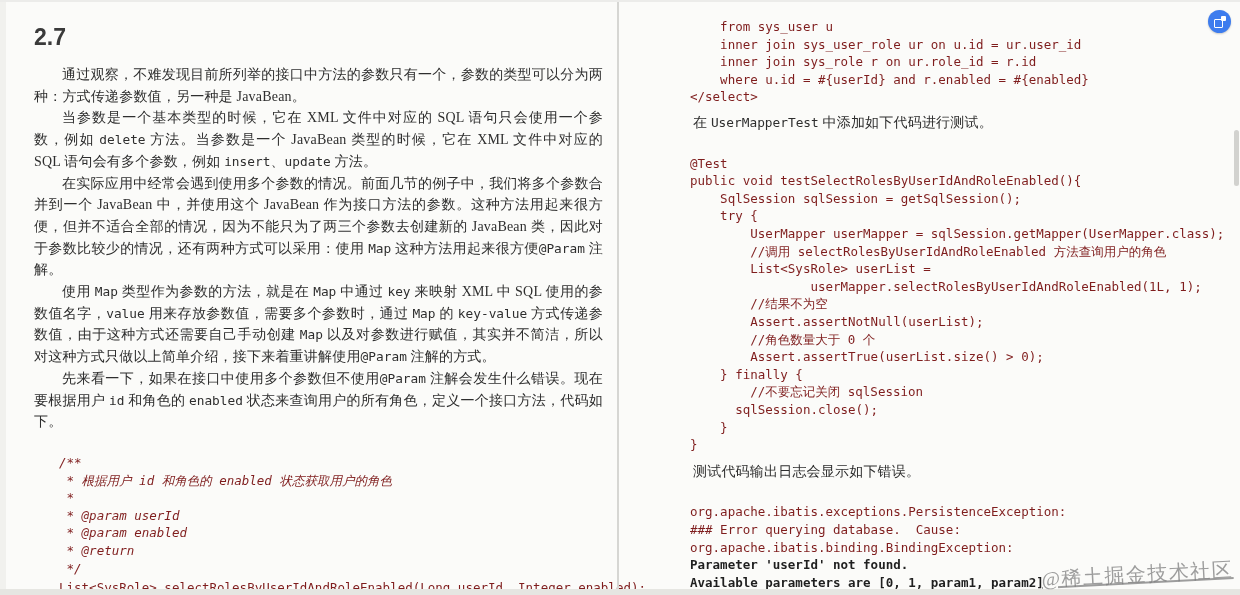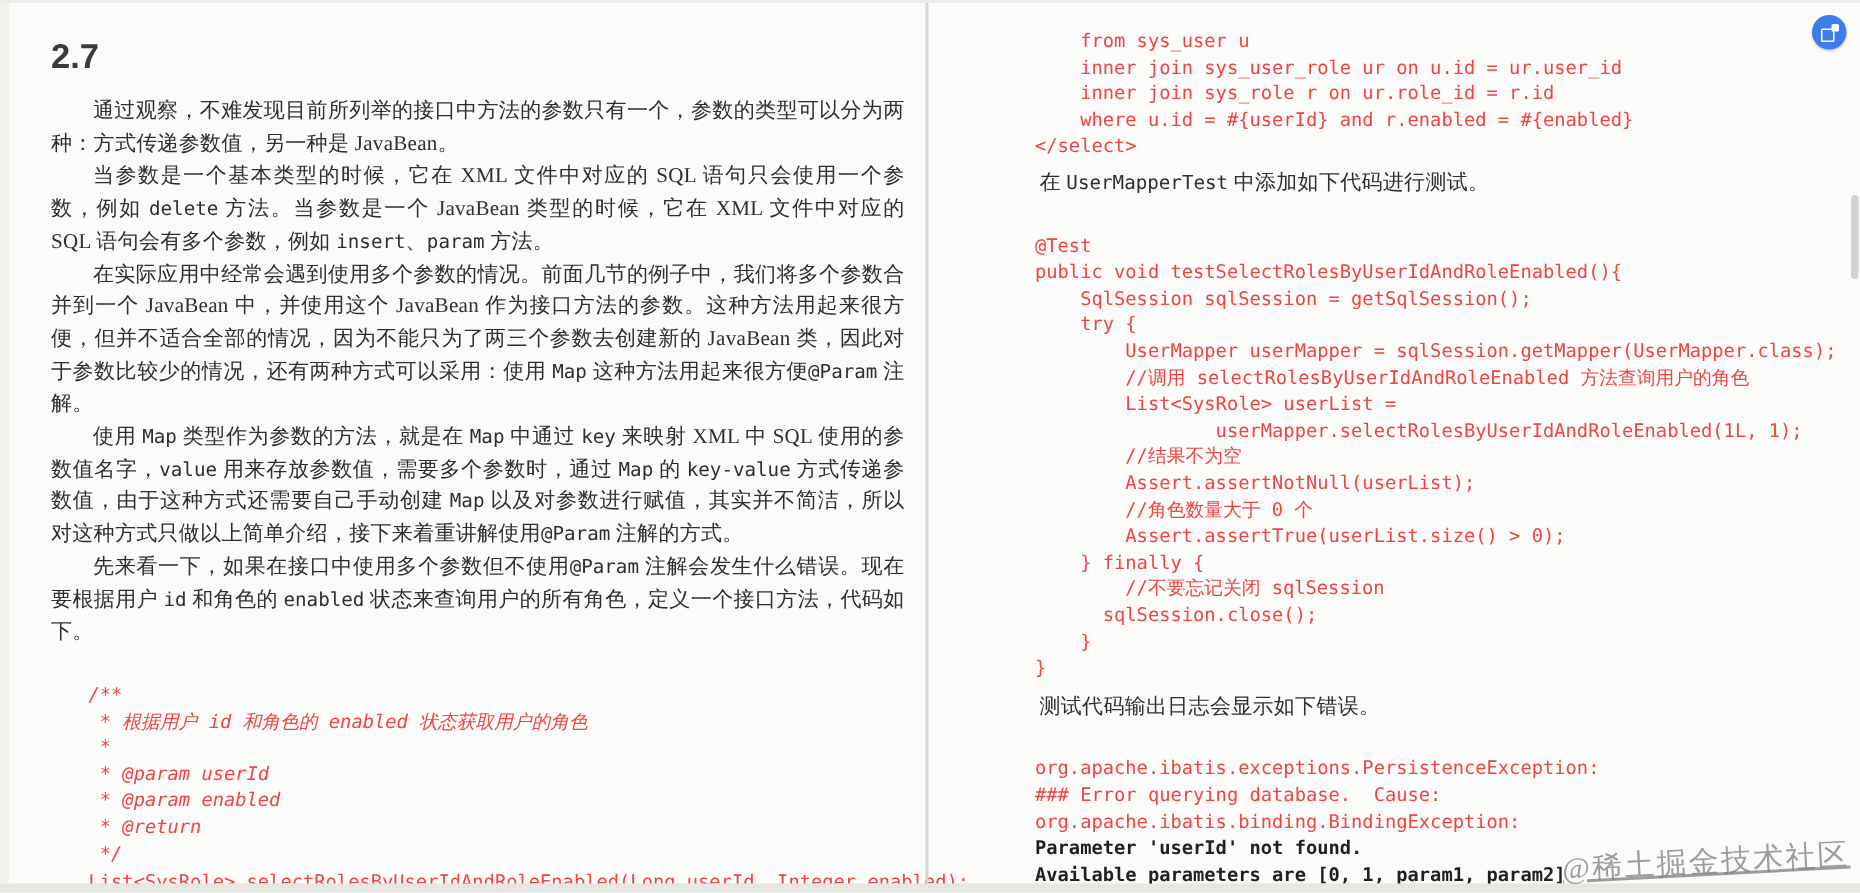--- a/index.html
+++ b/index.html
@@ -17,21 +17,21 @@
   .heading{display:flex;align-items:baseline;gap:24px;margin:2px 0 13px 0;
     font-family:"Liberation Sans", sans-serif;font-weight:bold;color:#3a3a3a;}
   .heading .num{font-size:23px;}
   .heading .ttl{font-size:23px;letter-spacing:2px;}
 
   .para{margin:0;font-size:14px;line-height:21.7px;color:#2e2e2e;
     text-align:justify;text-indent:2em;letter-spacing:0.2px;}
   .para .code{font-family:"DejaVu Sans Mono", monospace;font-size:12.8px;letter-spacing:0;}
 
   pre{margin:0;font-family:"DejaVu Sans Mono", monospace;font-size:12.5px;
-    line-height:17.6px;color:#ef4444;white-space:pre;}
+    line-height:17.6px;color:#7f1d1d;white-space:pre;}
   .code-indent{margin-left:25px;}
   .italic{font-style:italic;}
   .bold-log{font-weight:bold;color:#1f1f1f;}
   .mt2{margin-top:2px;}.mt4{margin-top:21px;}.mt5{margin-top:7px;}.mt6{margin-top:6px;}
 
   .float-btn{position:absolute;top:8px;right:9px;width:23px;height:23px;border-radius:50%;
     background:#3d7cee;z-index:8;display:flex;align-items:center;justify-content:center;
     box-shadow:0 1px 2px rgba(0,0,0,0.2);cursor:pointer;}
   .badge-glyph{position:relative;width:12px;height:12px;}
   .badge-glyph .g1{position:absolute;left:0;bottom:0;width:7px;height:7px;
@@ -50,21 +50,21 @@
 <body>
 
 <div class="screen">
 
   <div class="page page-left">
     <div class="heading">
       <span class="num">2.7</span>
     </div>
 
     <p class="para">通过观察，不难发现目前所列举的接口中方法的参数只有一个，参数的类型可以分为两种：方式传递参数值，另一种是 JavaBean。</p>
-    <p class="para"><span>当参数是一个基本类型的时候，它在 XML 文件中对应的 SQL 语句只会使用一个参数，例如 </span><span class="code">delete</span><span> 方法。当参数是一个 JavaBean 类型的时候，它在 XML 文件中对应的 SQL 语句会有多个参数，例如 </span><span class="code">insert</span><span>、</span><span class="code">param</span><span> 方法。</span></p>
+    <p class="para"><span>当参数是一个基本类型的时候，它在 XML 文件中对应的 SQL 语句只会使用一个参数，例如 </span><span class="code">delete</span><span> 方法。当参数是一个 JavaBean 类型的时候，它在 XML 文件中对应的 SQL 语句会有多个参数，例如 </span><span class="code">insert</span><span>、</span><span class="code">update</span><span> 方法。</span></p>
     <p class="para"><span>在实际应用中经常会遇到使用多个参数的情况。前面几节的例子中，我们将多个参数合并到一个 JavaBean 中，并使用这个 JavaBean 作为接口方法的参数。这种方法用起来很方便，但并不适合全部的情况，因为不能只为了两三个参数去创建新的 JavaBean 类，因此对于参数比较少的情况，还有两种方式可以采用：使用 </span><span class="code">Map</span><span> 这种方法用起来很方便</span><span class="code">@Param</span><span> 注解。</span></p>
     <p class="para"><span>使用 </span><span class="code">Map</span><span> 类型作为参数的方法，就是在 </span><span class="code">Map</span><span> 中通过 </span><span class="code">key</span><span> 来映射 XML 中 SQL 使用的参数值名字，</span><span class="code">value</span><span> 用来存放参数值，需要多个参数时，通过 </span><span class="code">Map</span><span> 的 </span><span class="code">key-value</span><span> 方式传递参数值，由于这种方式还需要自己手动创建 </span><span class="code">Map</span><span> 以及对参数进行赋值，其实并不简洁，所以对这种方式只做以上简单介绍，接下来着重讲解使用</span><span class="code">@Param</span><span> 注解的方式。</span></p>
     <p class="para"><span>先来看一下，如果在接口中使用多个参数但不使用</span><span class="code">@Param</span><span> 注解会发生什么错误。现在要根据用户 </span><span class="code">id</span><span> 和角色的 </span><span class="code">enabled</span><span> 状态来查询用户的所有角色，定义一个接口方法，代码如下。</span></p>
 
     <pre class="code-indent italic mt4">/**
  * 根据用户 id 和角色的 enabled 状态获取用户的角色
  *
  * @param userId
  * @param enabled
  * @return

